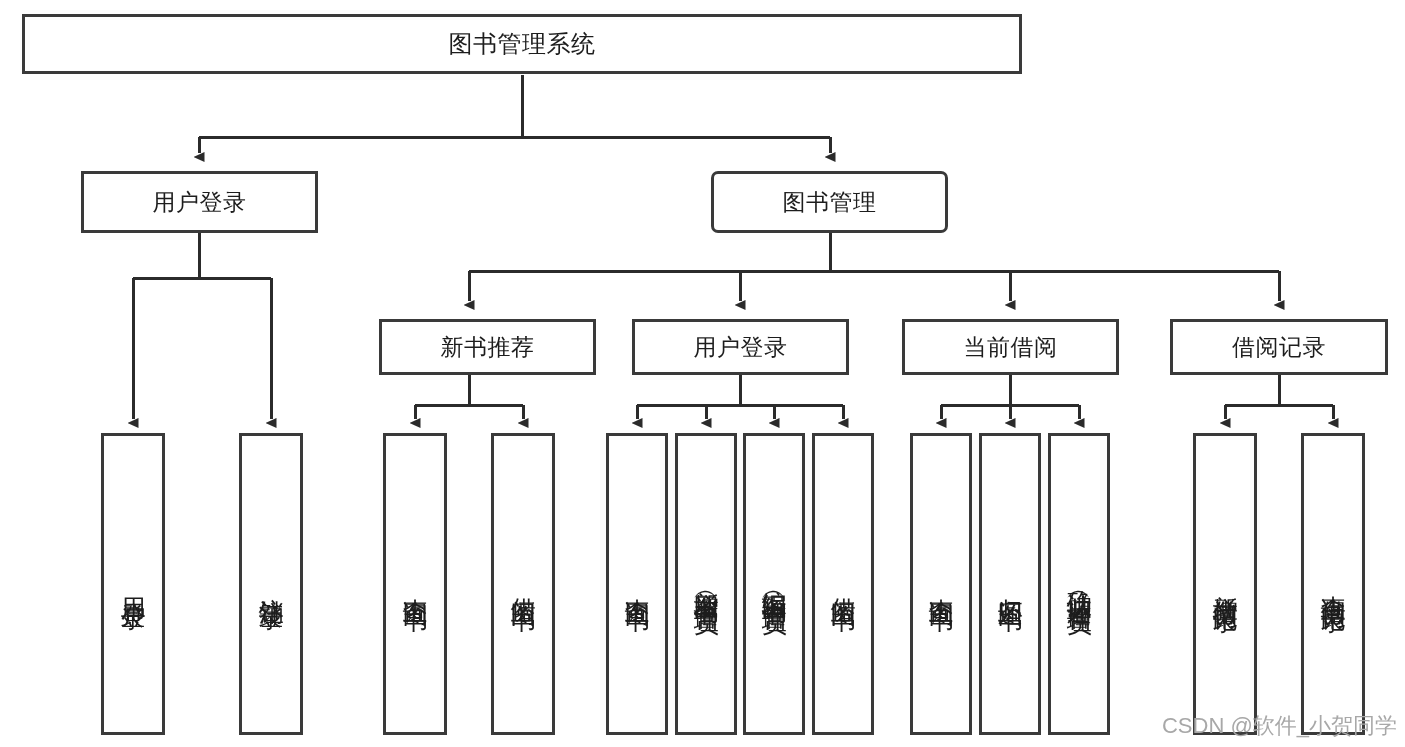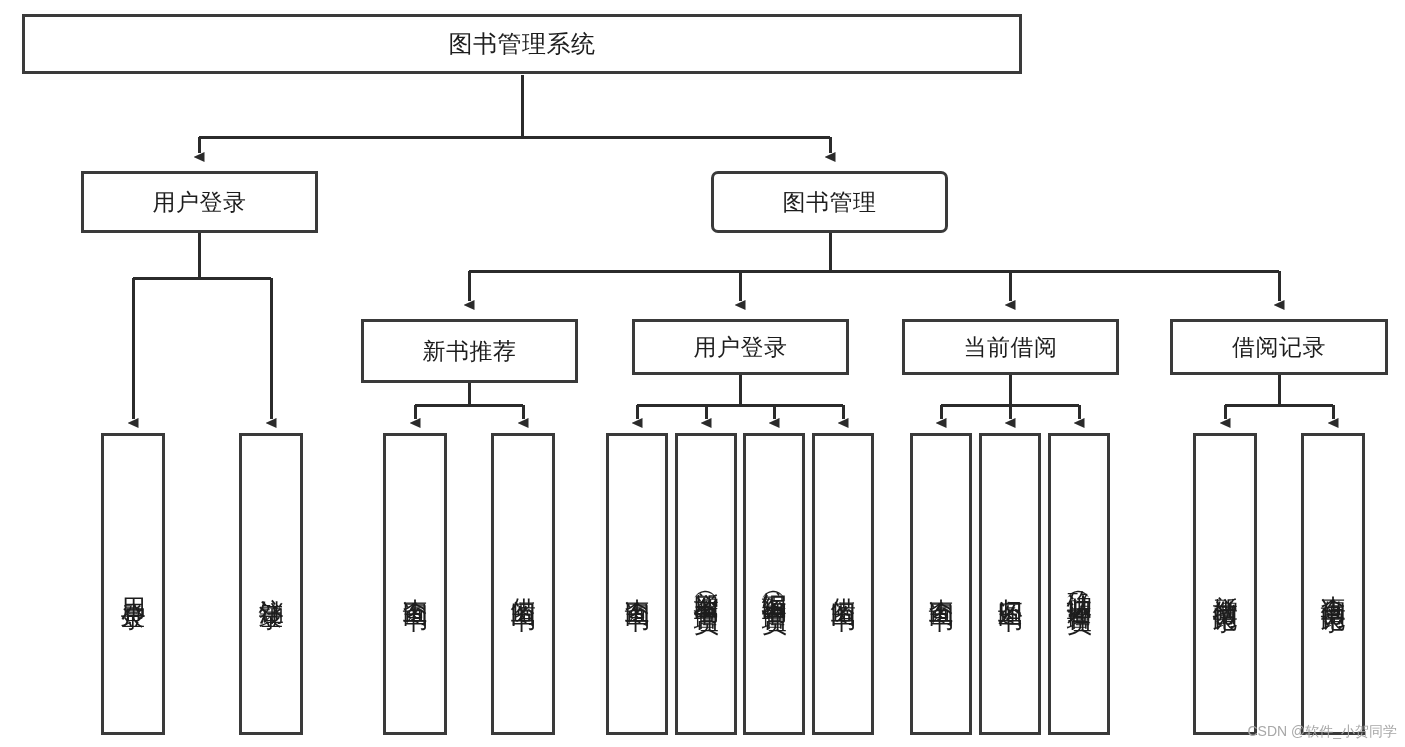--- a/index.html
+++ b/index.html
@@ -53,21 +53,21 @@
     line-height: 1.18;
     letter-spacing: 3px;
     white-space: normal;
     max-height: 100%;
   }
   .node.root .label { font-size: 24px; }
   .watermark {
     position: absolute;
     right: 8px;
     bottom: 6px;
-    font-size: 14px;
+    font-size: 22px;
     color: #a8a8a8;
     z-index: 6;
     white-space: nowrap;
     font-family: "Liberation Sans", "DejaVu Sans", sans-serif;
   }
 </style>
 </head>
 <body>
 
 <div id="canvas">
@@ -126,21 +126,21 @@
     <span class="label">图书管理系统</span>
   </div>
 
   <div class="node" style="left:81px; top:171px; width:237px; height:62px;">
     <span class="label">用户登录</span>
   </div>
   <div class="node" style="left:711px; top:171px; width:237px; height:62px;border-radius:7px;">
     <span class="label">图书管理</span>
   </div>
 
-  <div class="node" style="left:361px; top:319px; width:217px; height:64px;">
+  <div class="node" style="left:379px; top:319px; width:217px; height:56px;">
     <span class="label">新书推荐</span>
   </div>
   <div class="node" style="left:632px; top:319px; width:217px; height:56px;">
     <span class="label">用户登录</span>
   </div>
   <div class="node" style="left:902px; top:319px; width:217px; height:56px;">
     <span class="label">当前借阅</span>
   </div>
   <div class="node" style="left:1170px; top:319px; width:218px; height:56px;">
     <span class="label">借阅记录</span>

